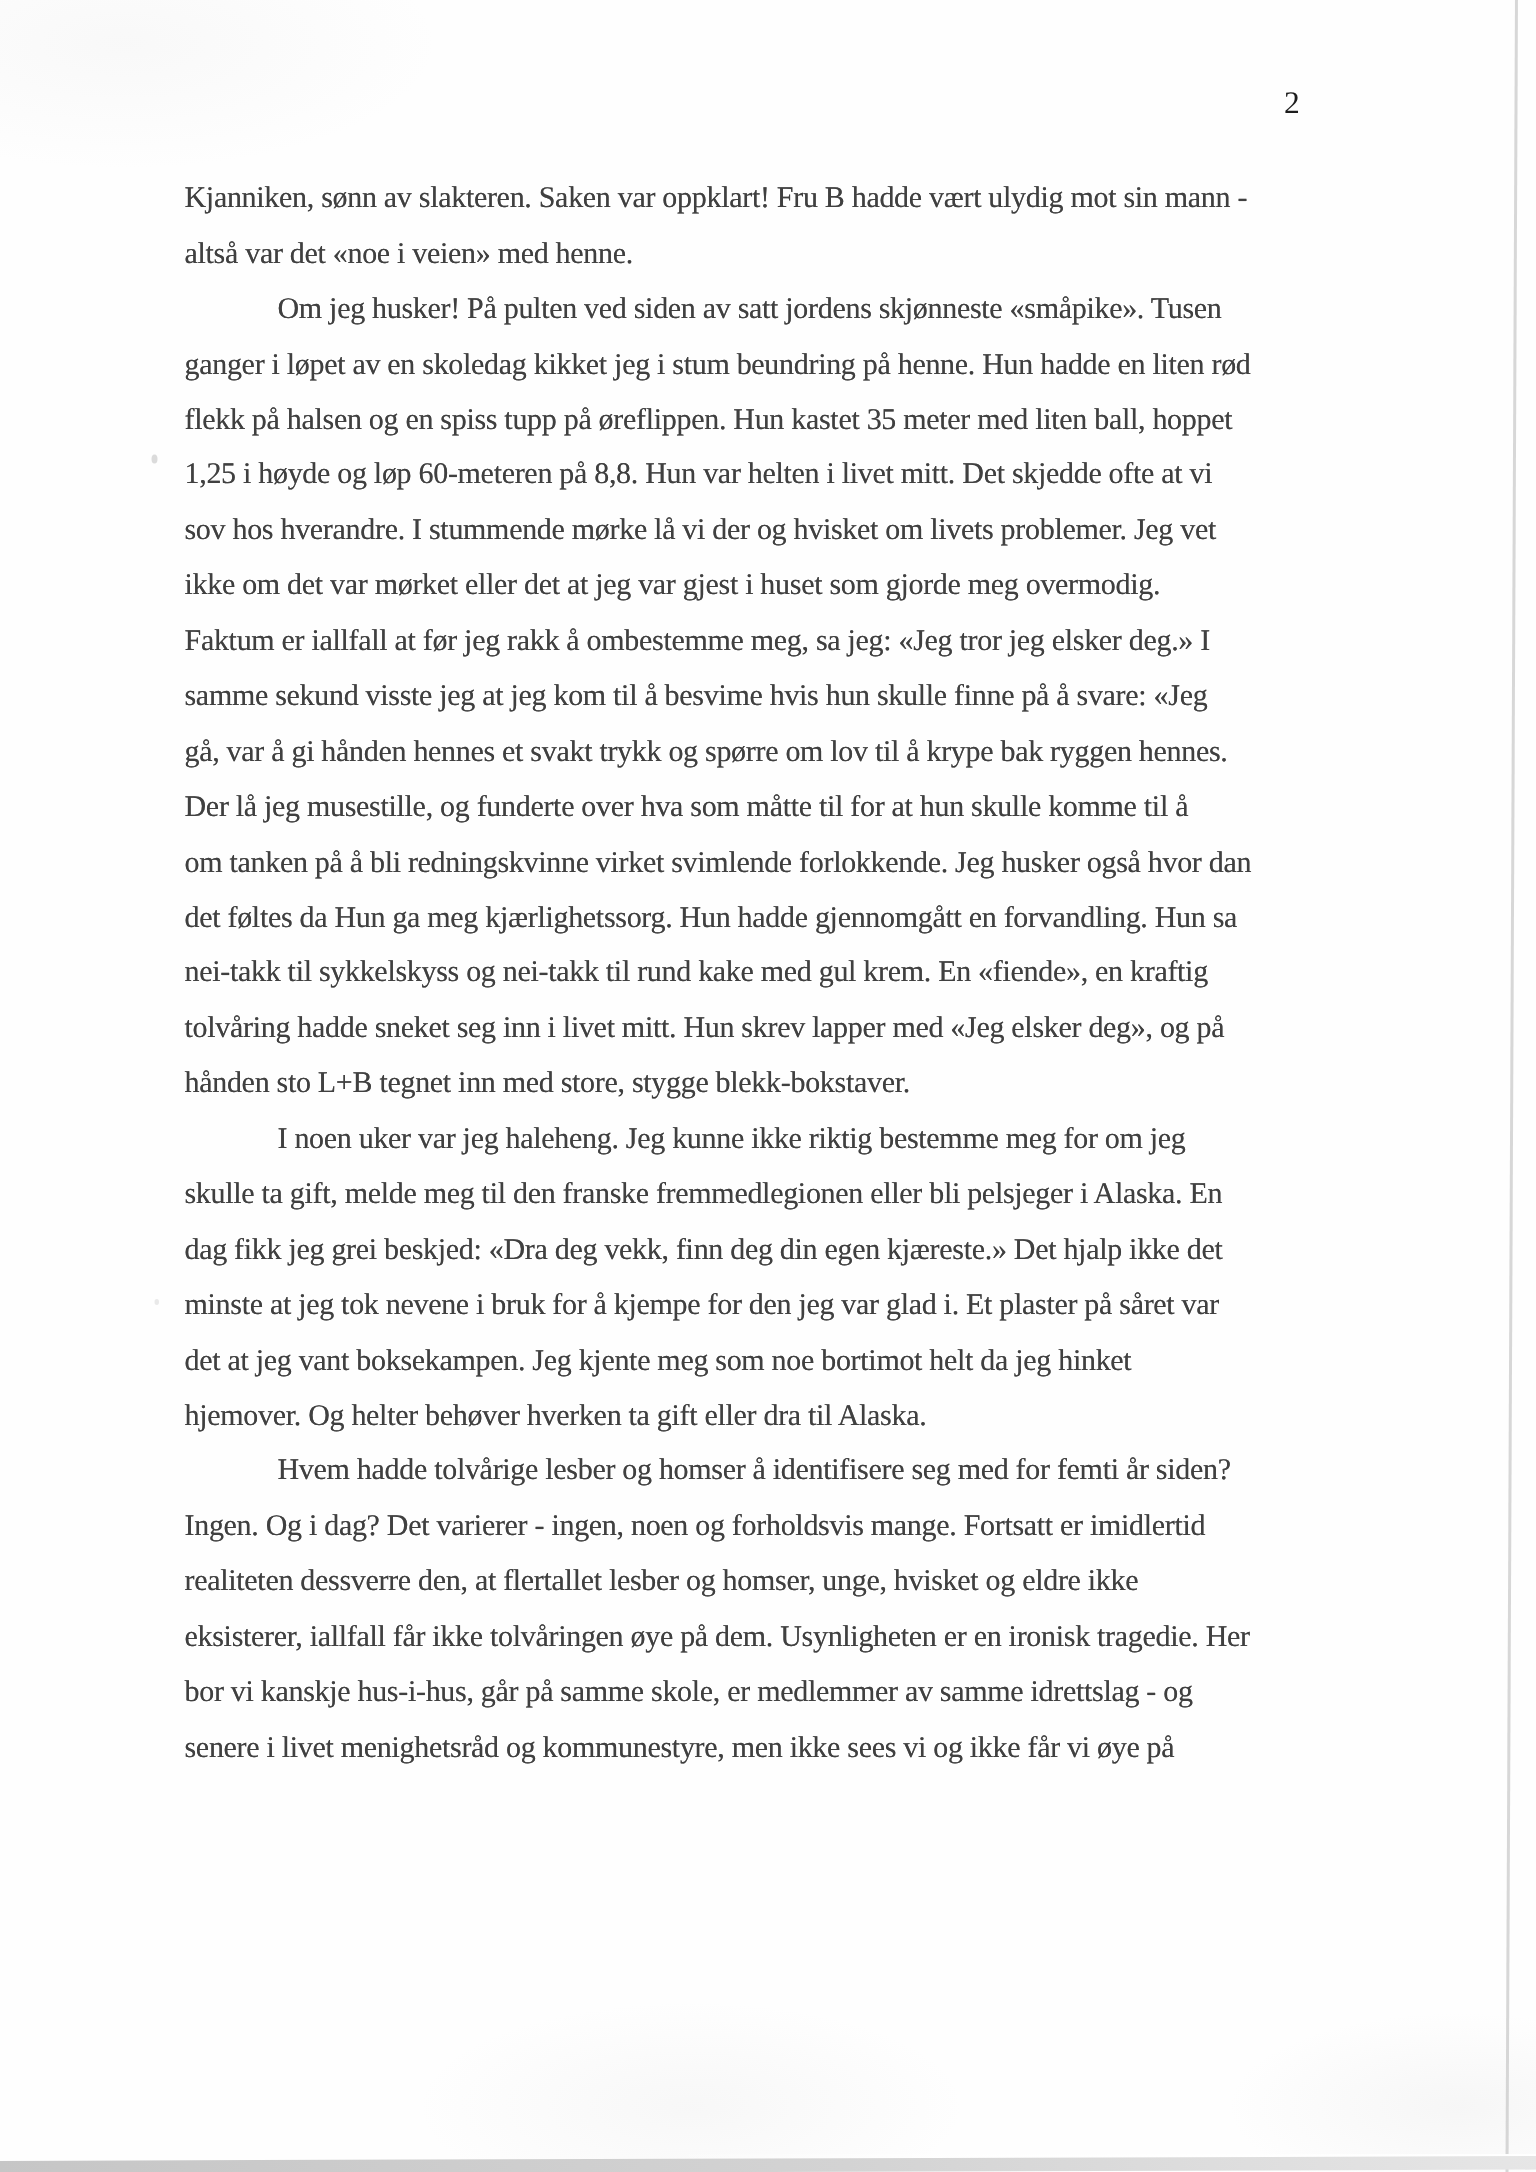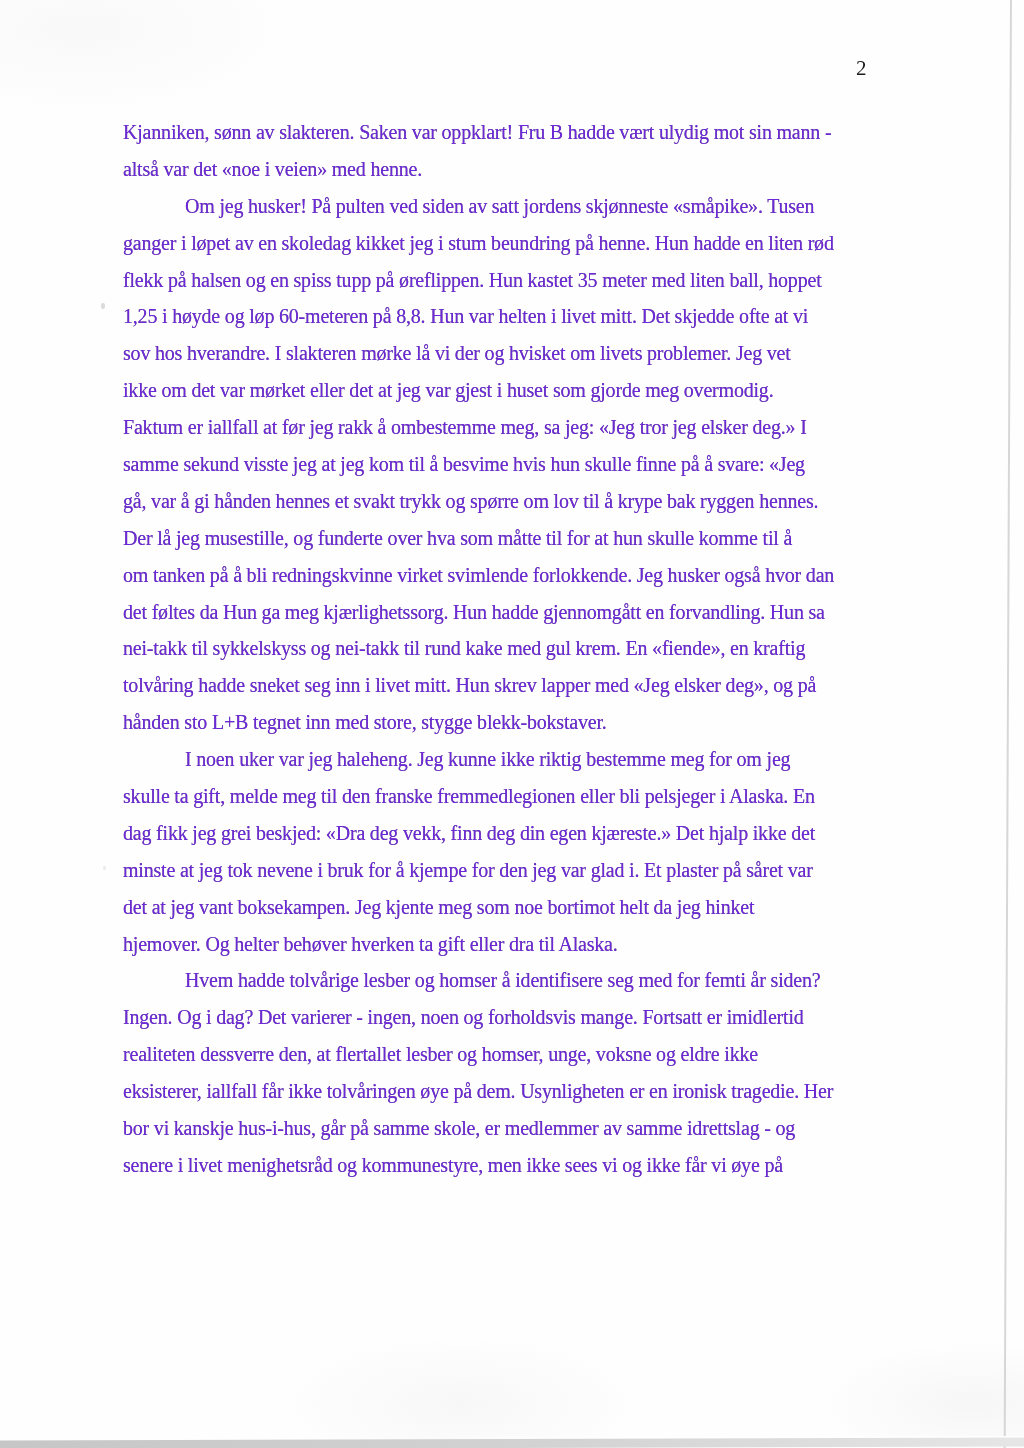--- a/index.html
+++ b/index.html
@@ -37,21 +37,21 @@
     position: absolute;
     top: 114px;
     left: 123px;
     width: 830px;
   }
   .text-line {
     height: 36.9px;
     line-height: 36.9px;
     font-size: 20px;
     letter-spacing: -0.2px;
-    color: #6d28d9;
+    color: #404040;
     white-space: nowrap;
     text-shadow: 0 0 0.4px rgba(10,10,10,0.55);
   }
   .text-line.indent {
     padding-left: 62px;
   }
   
   .scan-edge-line {
     position: absolute;
     top: -4px;
@@ -98,40 +98,40 @@
 
   <div class="page-number">2</div>
 
   <div class="text-block">
       <div class="text-line">Kjanniken, sønn av slakteren. Saken var oppklart! Fru B hadde vært ulydig mot sin mann -</div>
       <div class="text-line">altså var det «noe i veien» med henne.</div>
       <div class="text-line indent">Om jeg husker! På pulten ved siden av satt jordens skjønneste «småpike». Tusen</div>
       <div class="text-line">ganger i løpet av en skoledag kikket jeg i stum beundring på henne. Hun hadde en liten rød</div>
       <div class="text-line">flekk på halsen og en spiss tupp på øreflippen. Hun kastet 35 meter med liten ball, hoppet</div>
       <div class="text-line">1,25 i høyde og løp 60-meteren på 8,8. Hun var helten i livet mitt. Det skjedde ofte at vi</div>
-      <div class="text-line">sov hos hverandre. I slakteren mørke lå vi der og hvisket om livets problemer. Jeg vet</div>
+      <div class="text-line">sov hos hverandre. I stummende mørke lå vi der og hvisket om livets problemer. Jeg vet</div>
       <div class="text-line">ikke om det var mørket eller det at jeg var gjest i huset som gjorde meg overmodig.</div>
       <div class="text-line">Faktum er iallfall at før jeg rakk å ombestemme meg, sa jeg: «Jeg tror jeg elsker deg.» I</div>
       <div class="text-line">samme sekund visste jeg at jeg kom til å besvime hvis hun skulle finne på å svare: «Jeg</div>
       <div class="text-line">gå, var å gi hånden hennes et svakt trykk og spørre om lov til å krype bak ryggen hennes.</div>
       <div class="text-line">Der lå jeg musestille, og funderte over hva som måtte til for at hun skulle komme til å</div>
       <div class="text-line">om tanken på å bli redningskvinne virket svimlende forlokkende. Jeg husker også hvor dan</div>
       <div class="text-line">det føltes da Hun ga meg kjærlighetssorg. Hun hadde gjennomgått en forvandling. Hun sa</div>
       <div class="text-line">nei-takk til sykkelskyss og nei-takk til rund kake med gul krem. En «fiende», en kraftig</div>
       <div class="text-line">tolvåring hadde sneket seg inn i livet mitt. Hun skrev lapper med «Jeg elsker deg», og på</div>
       <div class="text-line">hånden sto L+B tegnet inn med store, stygge blekk-bokstaver.</div>
       <div class="text-line indent">I noen uker var jeg haleheng. Jeg kunne ikke riktig bestemme meg for om jeg</div>
       <div class="text-line">skulle ta gift, melde meg til den franske fremmedlegionen eller bli pelsjeger i Alaska. En</div>
       <div class="text-line">dag fikk jeg grei beskjed: «Dra deg vekk, finn deg din egen kjæreste.» Det hjalp ikke det</div>
       <div class="text-line">minste at jeg tok nevene i bruk for å kjempe for den jeg var glad i. Et plaster på såret var</div>
       <div class="text-line">det at jeg vant boksekampen. Jeg kjente meg som noe bortimot helt da jeg hinket</div>
       <div class="text-line">hjemover. Og helter behøver hverken ta gift eller dra til Alaska.</div>
       <div class="text-line indent">Hvem hadde tolvårige lesber og homser å identifisere seg med for femti år siden?</div>
       <div class="text-line">Ingen. Og i dag? Det varierer - ingen, noen og forholdsvis mange. Fortsatt er imidlertid</div>
-      <div class="text-line">realiteten dessverre den, at flertallet lesber og homser, unge, voksne og eldre ikke</div>
+      <div class="text-line">realiteten dessverre den, at flertallet lesber og homser, unge, hvisket og eldre ikke</div>
       <div class="text-line">eksisterer, iallfall får ikke tolvåringen øye på dem. Usynligheten er en ironisk tragedie. Her</div>
       <div class="text-line">bor vi kanskje hus-i-hus, går på samme skole, er medlemmer av samme idrettslag - og</div>
       <div class="text-line">senere i livet menighetsråd og kommunestyre, men ikke sees vi og ikke får vi øye på</div>
     </div>
 
   <div class="scan-edge-line"></div>
   <div class="scan-bottom-highlight"></div>
   <div class="scan-bottom-band"></div>
   <div class="speck s1"></div>
   <div class="speck s2"></div>

